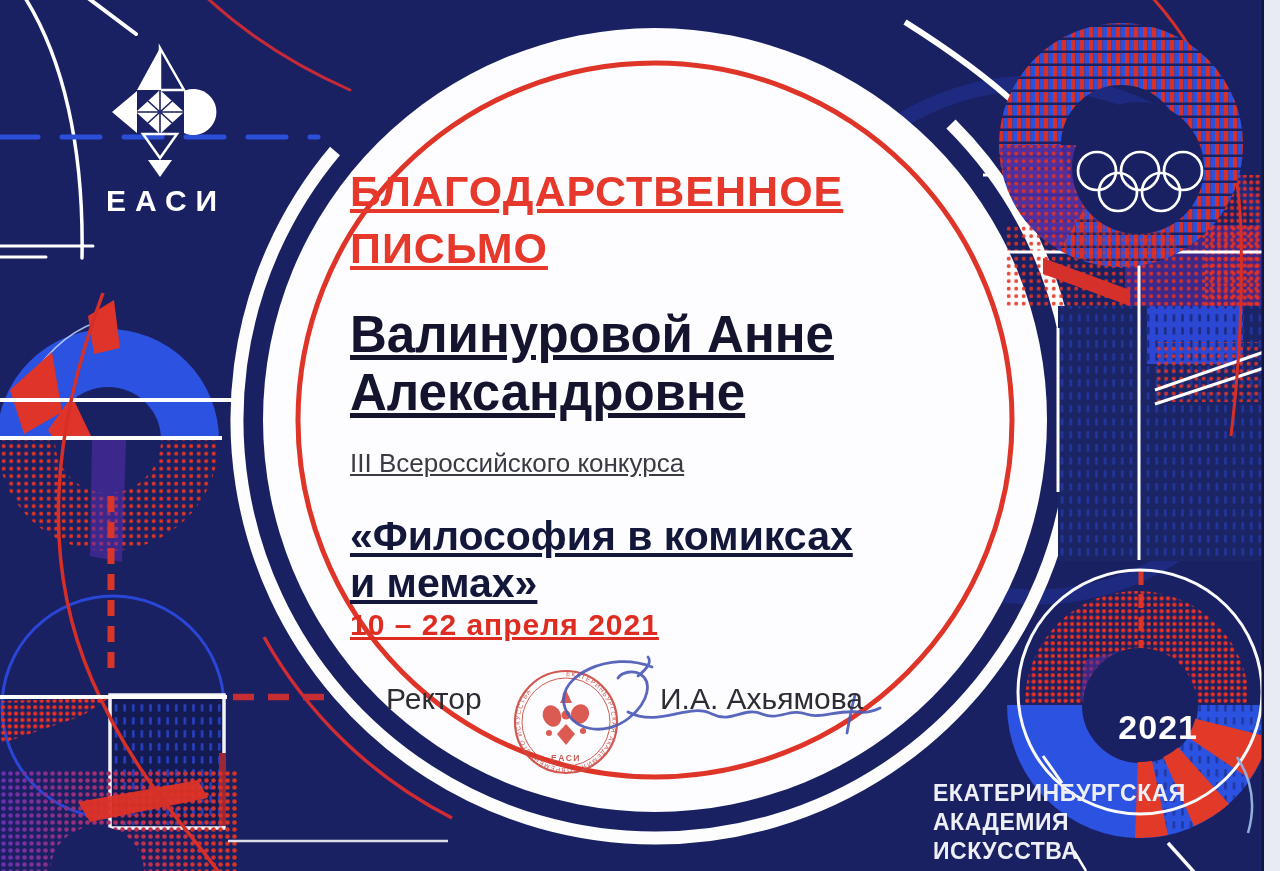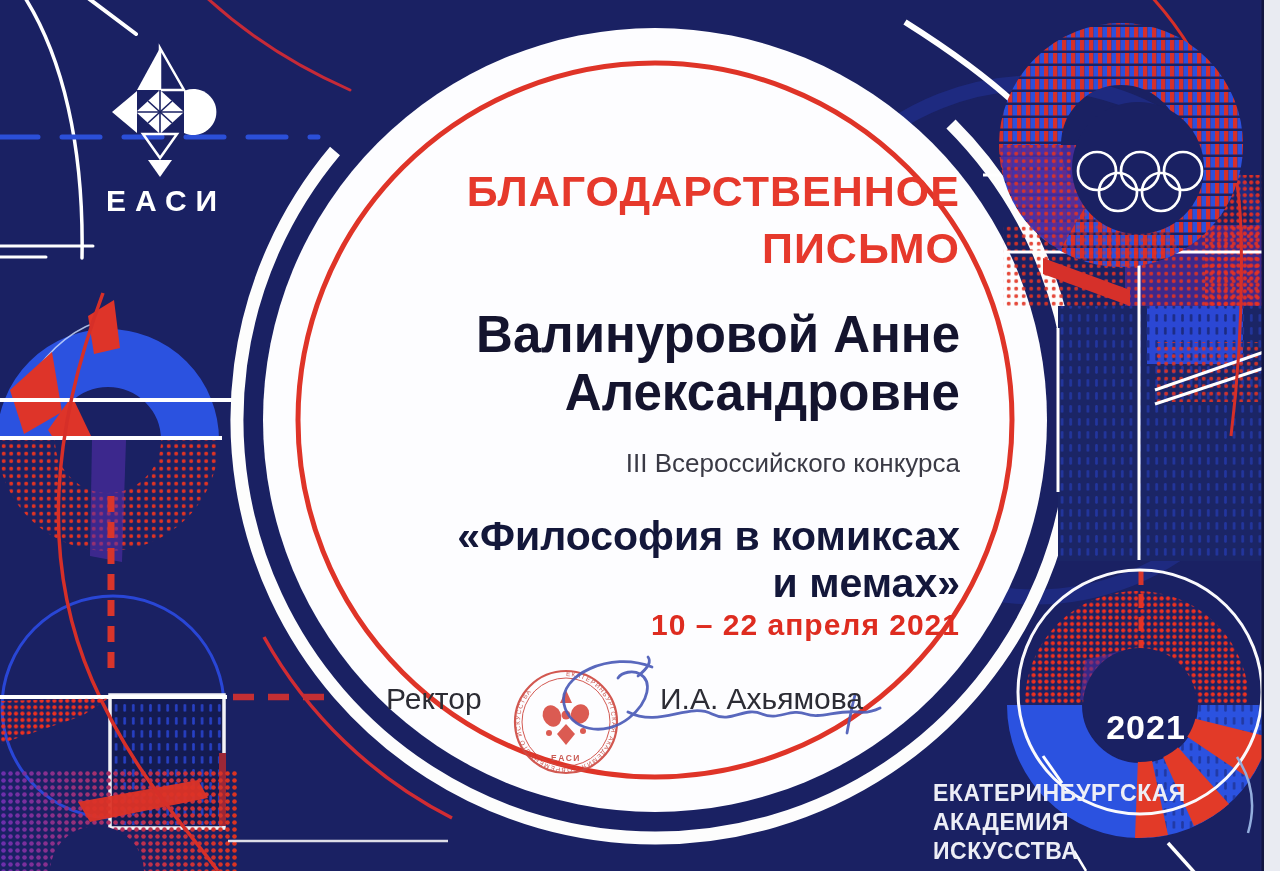--- a/index.html
+++ b/index.html
@@ -1,28 +1,28 @@
 <!DOCTYPE html>
 <html><head>
 <meta charset="utf-8">
 <style>
   html,body{margin:0;padding:0;background:#1a2163;}
   #stage{position:relative;width:1280px;height:871px;overflow:hidden;background:#1a2163;
          font-family:"Liberation Sans",sans-serif;}
   #art{position:absolute;left:0;top:0;}
   .abs{position:absolute;}
-  .ctr{left:350px;width:610px;text-align:right;}
+  .ctr{left:350px;width:610px;text-align:left;text-decoration:underline;}
   .title{top:163px;font-size:43px;line-height:57px;font-weight:bold;color:#e6392c;letter-spacing:1px;}
   .name{top:306px;font-size:51px;line-height:58px;font-weight:bold;color:#14142e;}
   .reason{top:446px;font-size:26px;line-height:34px;color:#3a3a45;}
   .contest{top:513px;font-size:41px;line-height:47px;font-weight:bold;color:#13173a;}
   .dates{top:608px;font-size:30px;font-weight:bold;color:#de2c20;letter-spacing:1px;}
   .role{left:386px;top:682px;font-size:30px;color:#2c2c34;}
   .signame{left:660px;top:682px;width:266px;font-size:30px;color:#2c2c34;}
-  .year{left:1094px;top:708px;width:104px;text-align:center;font-size:34px;font-weight:bold;color:#ffffff;letter-spacing:1px;}
+  .year{left:1094px;top:708px;width:104px;text-align:right;font-size:34px;font-weight:bold;color:#ffffff;letter-spacing:1px;}
   .acad{left:933px;top:779px;font-size:23px;line-height:29px;font-weight:bold;color:#edeef6;letter-spacing:0.5px;}
   .easi{left:106px;top:184px;font-size:30px;font-weight:bold;color:#ffffff;letter-spacing:9px;}
 </style>
 </head>
 <body>
 
 <div id="stage">
 
 <svg id="art" width="1280" height="871" viewBox="0 0 1280 871">
 <defs>

